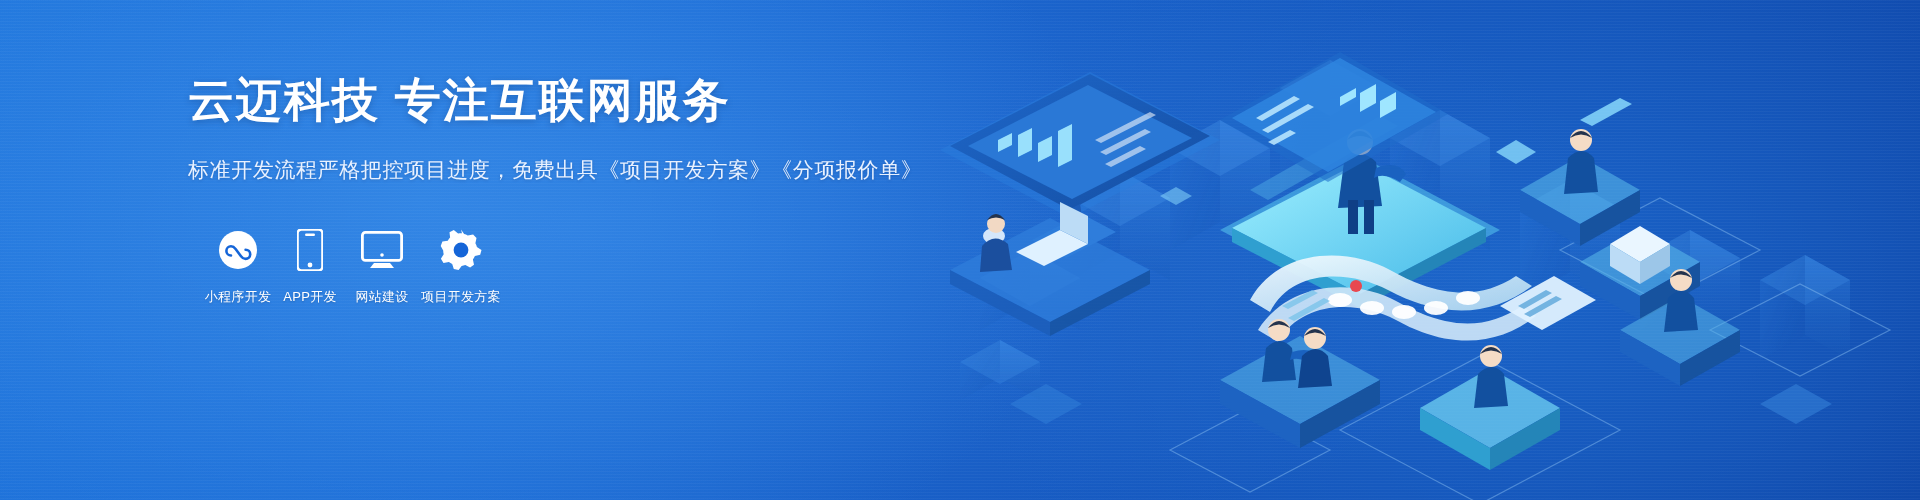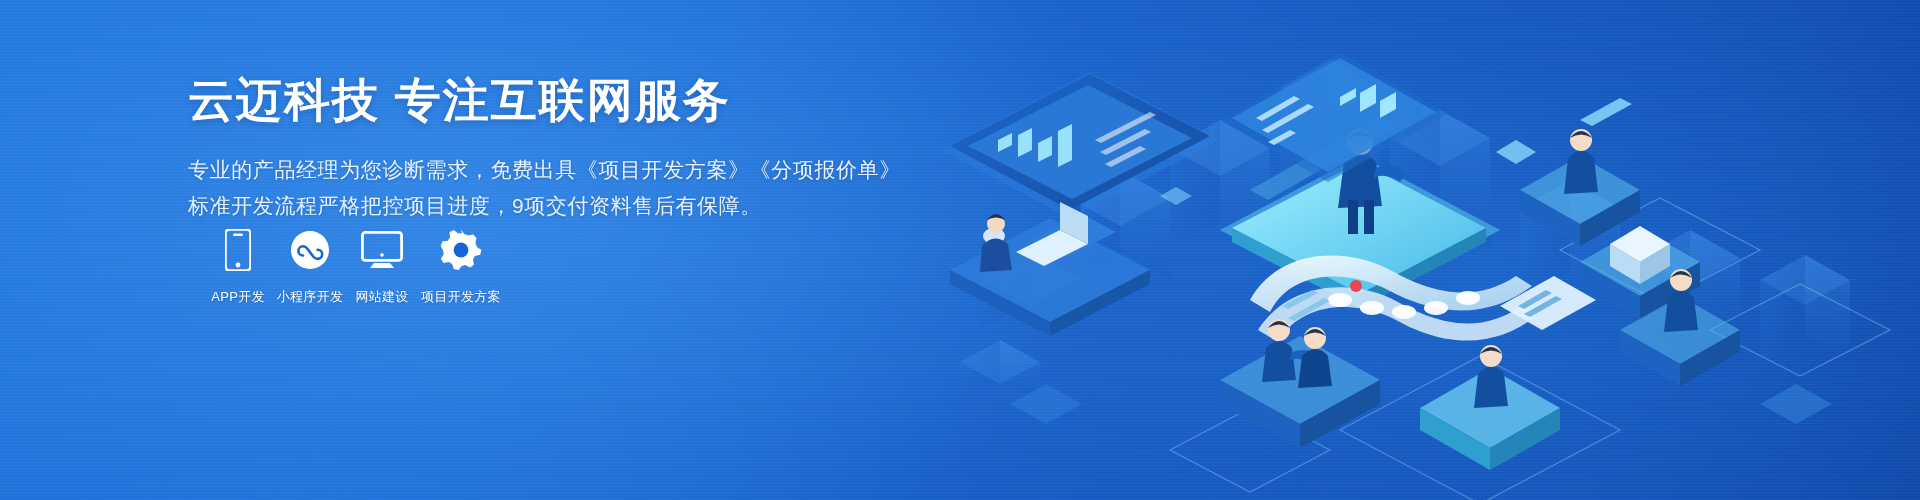--- a/index.html
+++ b/index.html
@@ -336,48 +336,47 @@
         <polygon points="240,196 256,187 272,196 256,205" fill="#8fe0ff" opacity="0.5"></polygon>
         <polygon points="840,404 876,384 912,404 876,424" fill="#3d8fe2" opacity="0.45"></polygon>
         <polygon points="90,404 126,384 162,404 126,424" fill="#3d8fe2" opacity="0.35"></polygon>
       </g>
     </svg>
   </div>
 
   <div class="copy">
     <div class="headline">云迈科技 专注互联网服务</div>
     <div class="sub">
-      <div>专业的产品经理为您诊断需求，免费出具《项目开发方案》《分项报价单》</div>
-      <div>标准开发流程严格把控项目进度，9项交付资料售后有保障。</div>
+      <div>标准开发流程严格把控项目进度，免费出具《项目开发方案》《分项报价单》</div>
     </div>
   </div>
 
   <div class="services">
+
+    <div class="svc" style="width:72px">
+      <span class="ico">
+        <svg width="40" height="40" viewBox="0 0 40 40">
+          <circle cx="20" cy="20" r="19" fill="#ffffff"></circle>
+          <path d="M13 25.5c-2.6 0-4.6-2-4.6-4.6s2-4.6 4.6-4.6c2 0 3.4 1.1 4.6 2.7l5.4 7.2c1.2 1.6 2.6 2.7 4.6 2.7 2.6 0 4.6-2 4.6-4.6s-2-4.6-4.6-4.6" fill="none" stroke="#1565d8" stroke-width="2.6" stroke-linecap="round"></path>
+        </svg>
+      </span>
+      <span class="lbl">小程序开发</span>
+    </div>
 
     <div class="svc" style="width:72px">
       <span class="ico">
         <svg width="26" height="42" viewBox="0 0 26 42">
           <rect x="0.5" y="0.5" width="25" height="41" rx="4" ry="4" fill="none" stroke="#ffffff" stroke-width="2.6"></rect>
           <rect x="8" y="4.5" width="10" height="2.4" rx="1.2" fill="#ffffff"></rect>
           <circle cx="13" cy="36" r="2.4" fill="#ffffff"></circle>
         </svg>
       </span>
       <span class="lbl">APP开发</span>
     </div>
 
-    <div class="svc" style="width:72px">
-      <span class="ico">
-        <svg width="40" height="40" viewBox="0 0 40 40">
-          <circle cx="20" cy="20" r="19" fill="#ffffff"></circle>
-          <path d="M13 25.5c-2.6 0-4.6-2-4.6-4.6s2-4.6 4.6-4.6c2 0 3.4 1.1 4.6 2.7l5.4 7.2c1.2 1.6 2.6 2.7 4.6 2.7 2.6 0 4.6-2 4.6-4.6s-2-4.6-4.6-4.6" fill="none" stroke="#1565d8" stroke-width="2.6" stroke-linecap="round"></path>
-        </svg>
-      </span>
-      <span class="lbl">小程序开发</span>
-    </div>
-
 
     <div class="svc" style="width:72px">
       <span class="ico">
         <svg width="42" height="38" viewBox="0 0 42 38">
           <rect x="1.4" y="1.4" width="39.2" height="28" rx="3" ry="3" fill="none" stroke="#ffffff" stroke-width="2.8"></rect>
           <circle cx="21" cy="24" r="1.8" fill="#ffffff"></circle>
           <path d="M13 32 L29 32 L33 37 L9 37 Z" fill="#ffffff"></path>
         </svg>
       </span>
       <span class="lbl">网站建设</span>

